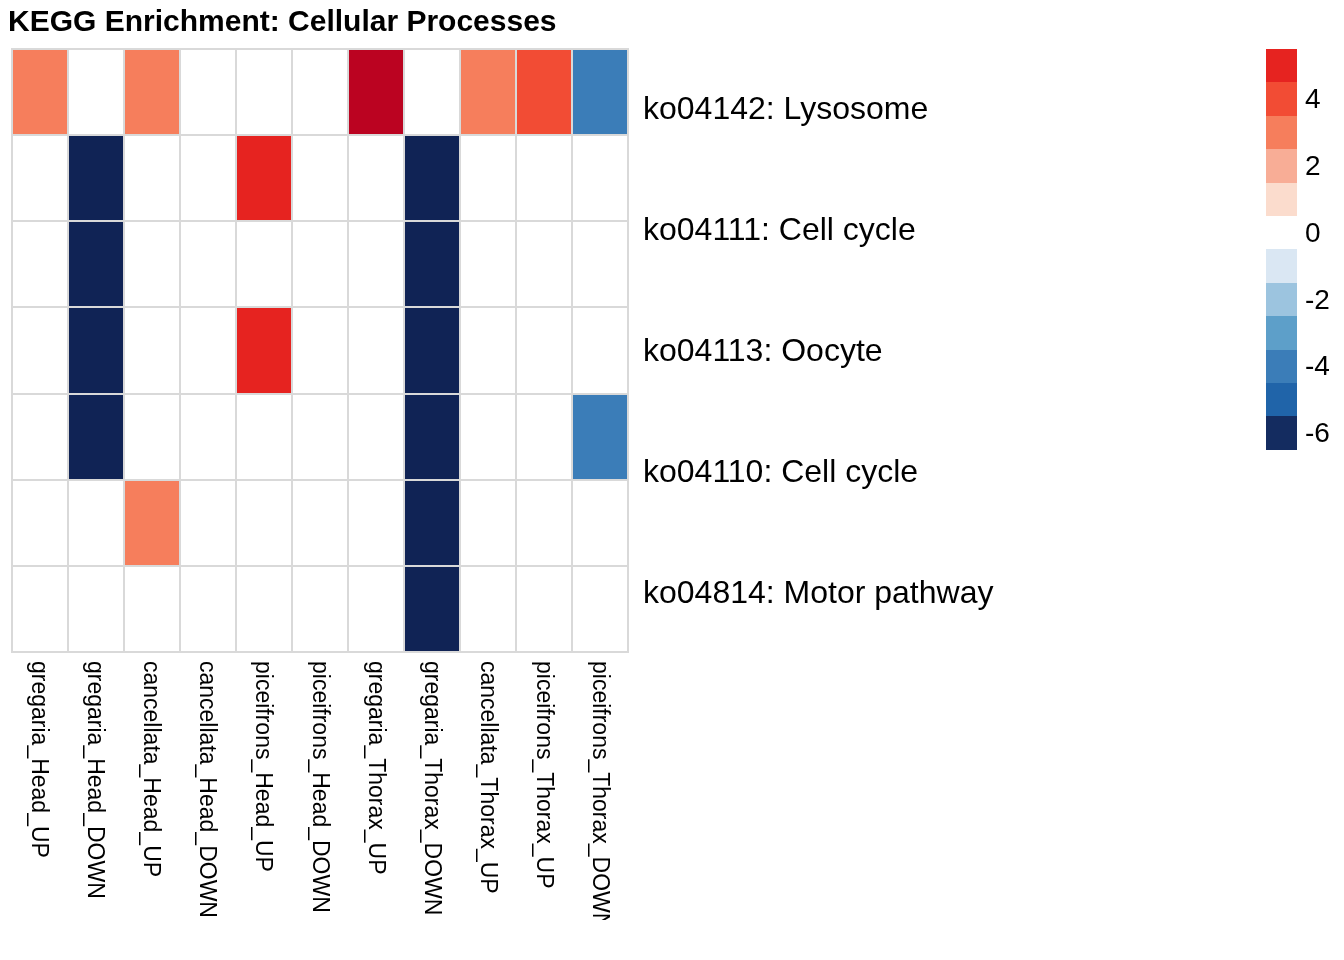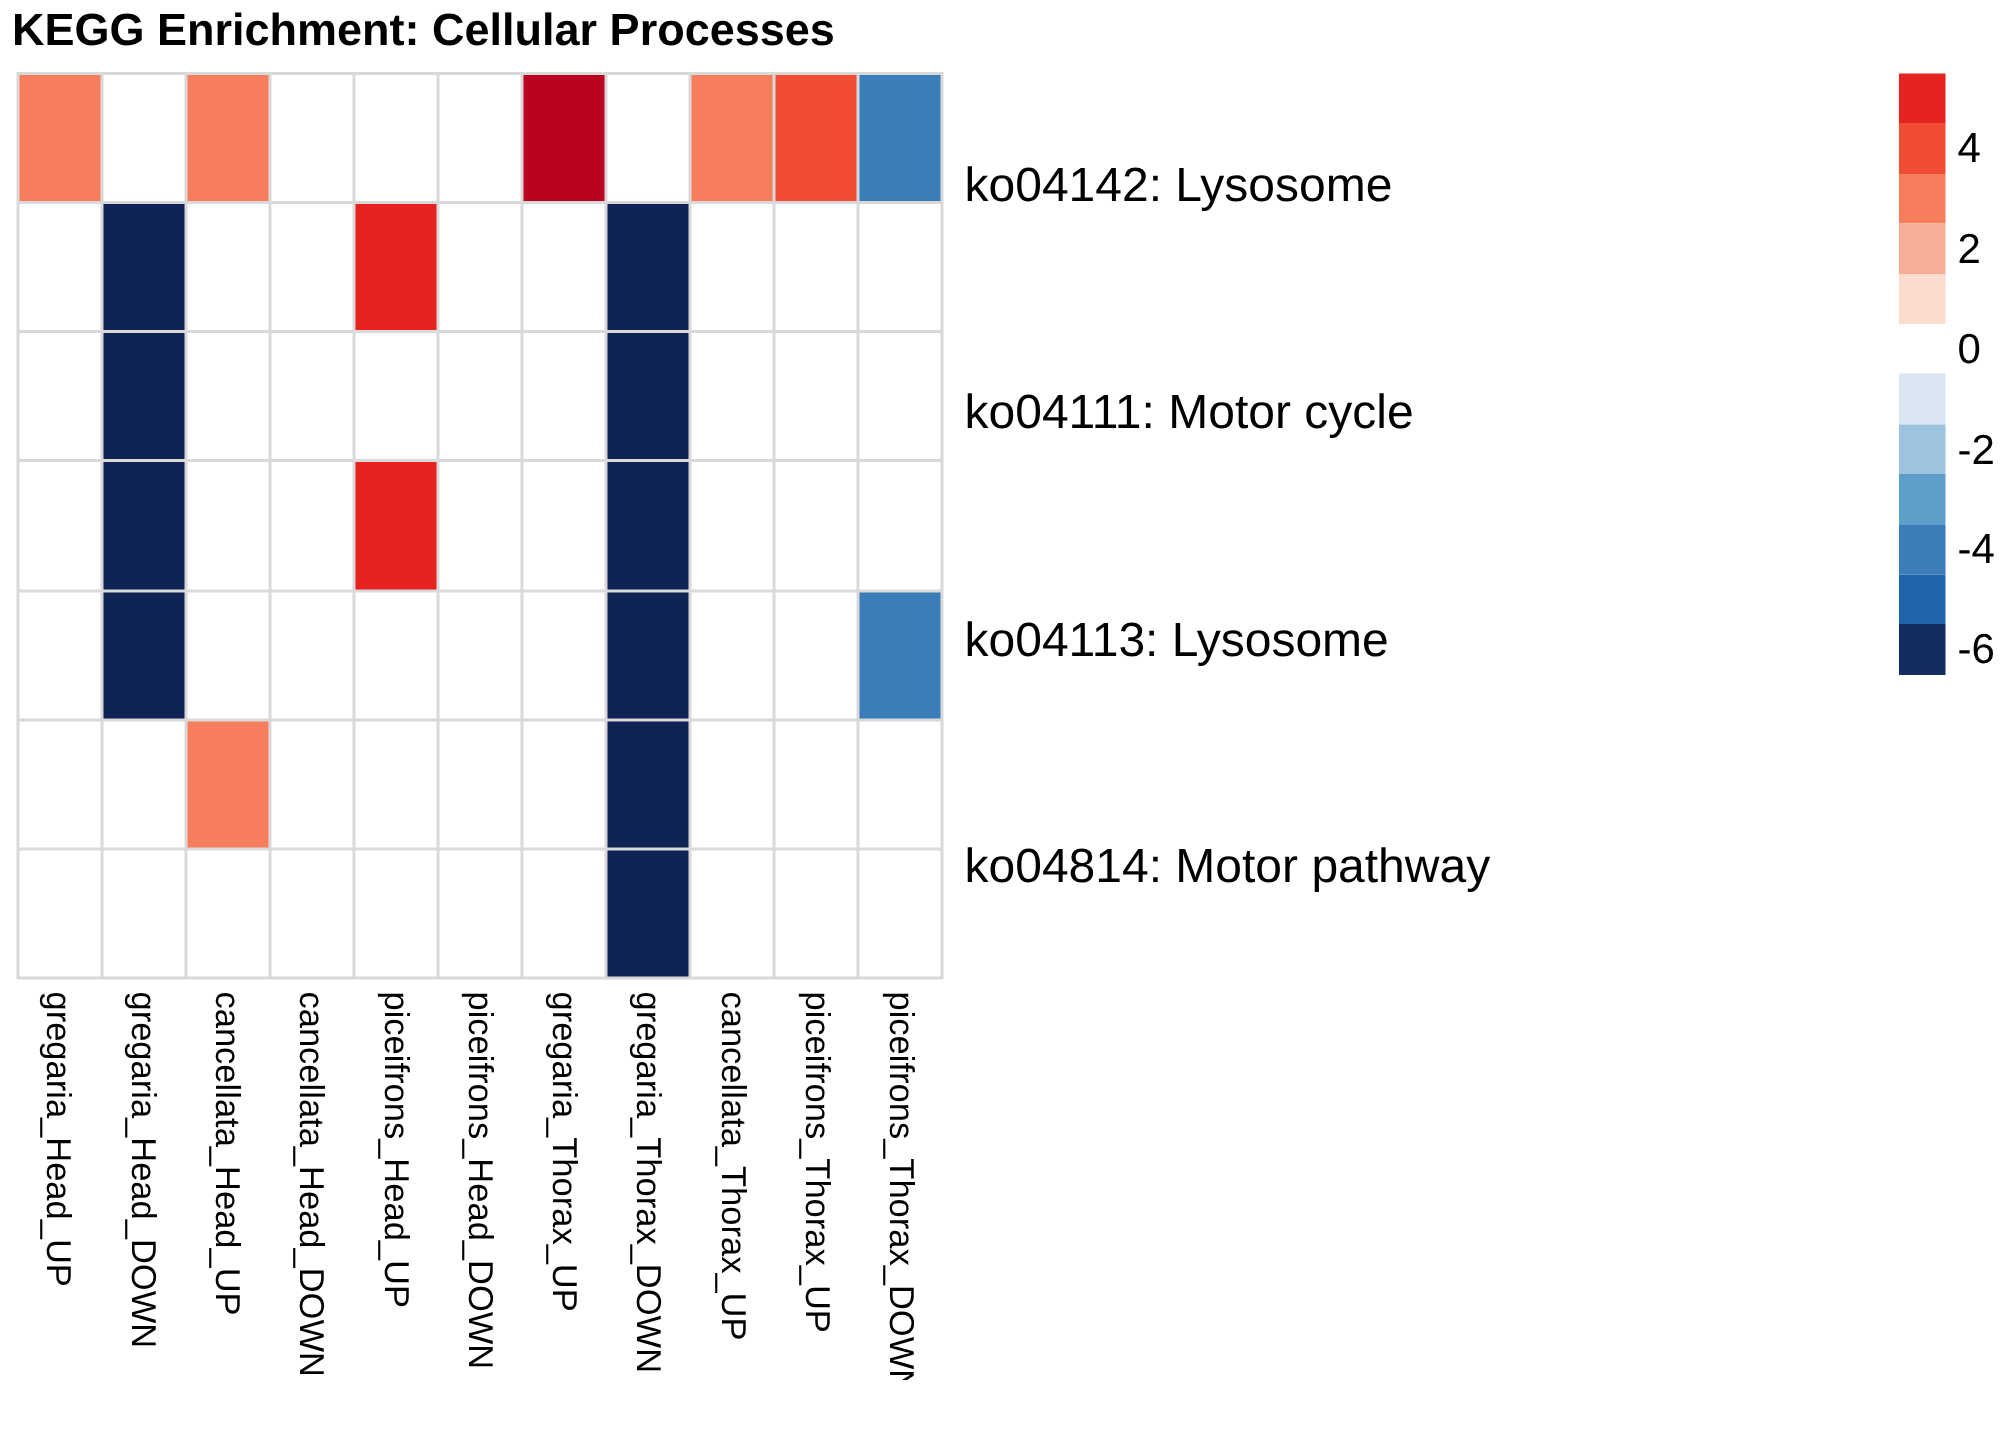--- a/index.html
+++ b/index.html
@@ -181,22 +181,23 @@
       <div class="cell" style="background: rgb(255, 255, 255);"></div>
       <div class="cell" style="background: rgb(255, 255, 255);"></div>
       <div class="cell" style="background: rgb(16, 35, 85);"></div>
       <div class="cell" style="background: rgb(255, 255, 255);"></div>
       <div class="cell" style="background: rgb(255, 255, 255);"></div>
       <div class="cell" style="background: rgb(255, 255, 255);"></div>
     </div>
 
   <div id="row-labels">
       <div class="row-label">ko04142: Lysosome</div>
-      <div class="row-label">ko04111: Motor cycle</div>
-      <div class="row-label">ko04113: Lysosome</div>
+      <div class="row-label">ko04111: Cell cycle</div>
+      <div class="row-label">ko04113: Oocyte</div>
+      <div class="row-label">ko04110: Cell cycle</div>
       <div class="row-label">ko04814: Motor pathway</div>
     </div>
 
   <div id="col-labels">
       <div class="col-label">
         <span>gregaria_Head_UP</span>
       </div>
       <div class="col-label">
         <span>gregaria_Head_DOWN</span>
       </div>

